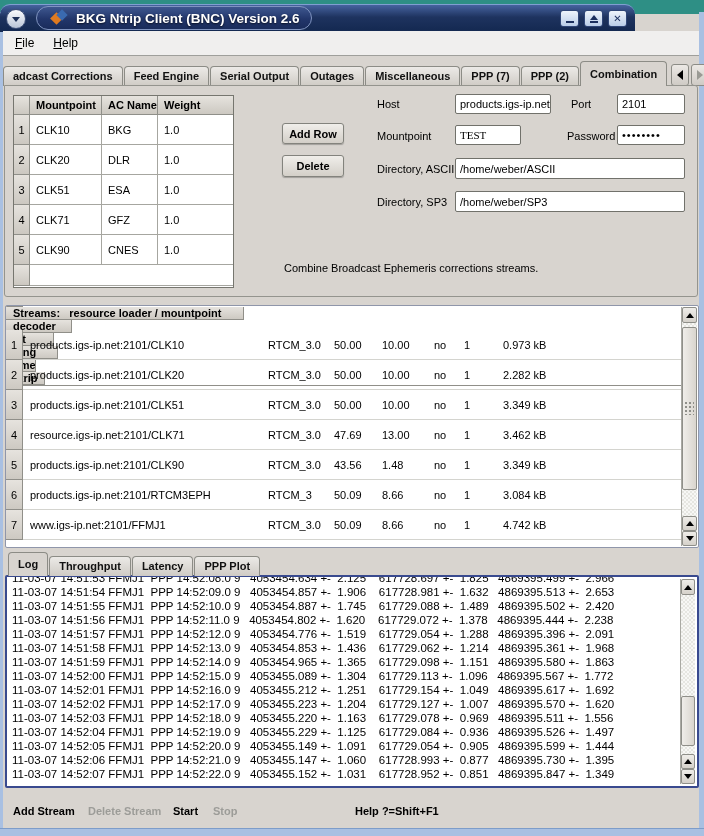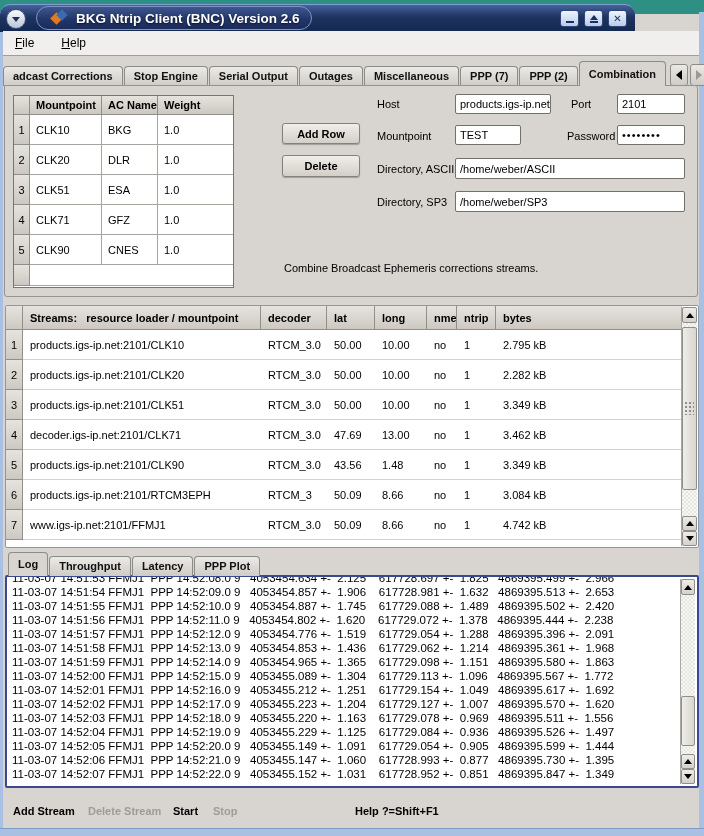--- a/index.html
+++ b/index.html
@@ -29,21 +29,21 @@
   .title-text{color:#fff;font-size:13.5px;font-weight:bold;text-shadow:0 1px 2px rgba(0,0,0,.7);white-space:nowrap;}
   .winbtns{position:absolute;right:8px;top:5px;display:flex;gap:5px;}
   .wbtn{width:17px;height:15px;border:1px solid #2f4677;border-radius:3px;
     background:linear-gradient(#eef4fb,#b9cde8);display:flex;align-items:center;justify-content:center;flex-direction:column;}
   .g-min{width:8px;height:2px;background:#1b2f5e;margin-top:7px;}
   .g-eject-tri{width:0;height:0;border-left:4px solid transparent;border-right:4px solid transparent;border-bottom:5px solid #1b2f5e;}
   .g-eject-bar{width:8px;height:2px;background:#1b2f5e;margin-top:1px;}
   .g-close{font-family:"DejaVu Sans",sans-serif;font-size:10px;font-weight:bold;color:#1b2f5e;line-height:13px;}
   
   .menubar{position:absolute;left:3px;top:31px;width:696px;height:25px;background:#f0efee;
-    border-bottom:1px solid #9f9f9b;display:flex;align-items:center;padding-left:12px;box-sizing:border-box;gap:8px;}
+    border-bottom:1px solid #9f9f9b;display:flex;align-items:center;padding-left:12px;box-sizing:border-box;}
   .menu-item{font-size:12px;margin-right:19px;}
   .menu-item u{text-decoration:underline;}
   
   .tabbar{position:absolute;left:3px;top:61px;width:696px;height:25px;display:flex;align-items:flex-end;}
   .tab{height:19px;line-height:19px;padding:0 9px;margin-right:1px;
     background:linear-gradient(#eceae7,#cfcbc5);border:1px solid #8c8c86;border-bottom:none;
     border-radius:4px 4px 0 0;font-size:11px;font-weight:bold;white-space:nowrap;color:#111;}
   .tab.selected{height:24px;line-height:24px;background:#d8d4cf;position:relative;z-index:3;}
   .tab-arrows{display:flex;gap:2px;margin-left:3px;}
   .tarr{width:16px;height:20px;background:linear-gradient(#ece9e5,#cfcbc5);border:1px solid #8c8c86;
@@ -63,32 +63,32 @@
     font-size:11px;font-weight:bold;display:flex;align-items:center;padding-left:6px;box-sizing:border-box;white-space:nowrap;overflow:hidden;}
   .ac-ncell{width:16px;background:linear-gradient(#e6e3de,#ccc8c1);border-right:1px solid #8f8f89;border-bottom:1px solid #8f8f89;
     font-size:11px;display:flex;align-items:center;justify-content:center;box-sizing:border-box;flex:none;}
   .ac-cell{border-right:1px solid #a6a6a0;border-bottom:1px solid #a6a6a0;font-size:11px;
     display:flex;align-items:center;padding-left:6px;box-sizing:border-box;background:#fff;white-space:nowrap;overflow:hidden;}
   .acw0{width:16px;padding:0;flex:none;}
   .acw1{width:72px;flex:none;}
   .acw2{width:56px;flex:none;}
   .acw3{flex:1;border-right:none;}
   
-  .btn{position:absolute;width:78px;height:21px;background:linear-gradient(#f0eeea,#d3cfc8);
+  .btn{position:absolute;width:62px;height:21px;background:linear-gradient(#f0eeea,#d3cfc8);
     border:1px solid #83837d;border-radius:3px;font-size:11px;font-weight:bold;
     display:flex;align-items:center;justify-content:center;box-shadow:0 1px 1px rgba(0,0,0,.25);box-sizing:border-box;}
   
   .flabel{position:absolute;font-size:11px;white-space:nowrap;}
   .finput{position:absolute;height:20px;background:#fff;border:1px solid #71716b;border-radius:2px;
     font-size:11px;display:flex;align-items:center;padding-left:4px;box-sizing:border-box;white-space:nowrap;overflow:hidden;}
   .caption{position:absolute;left:279px;top:176px;font-size:11px;white-space:nowrap;}
   
   .streams{position:absolute;left:5px;top:305px;width:694px;height:243px;background:#fff;
     border:1px solid #8f96aa;border-radius:2px;box-sizing:border-box;overflow:hidden;}
-  .st-header{display:flex;height:24px;margin-right:16px;}
+  .st-header{display:flex;height:24px;margin-right:16px;flex-direction:column;}
   .st-hcell{background:linear-gradient(#e6e3de,#cdc9c2);border-right:1px solid #908f89;border-bottom:1px solid #908f89;
     font-size:11px;font-weight:bold;display:flex;align-items:center;padding-left:7px;box-sizing:border-box;
     white-space:pre;overflow:hidden;}
   .st-row{display:flex;height:30px;margin-right:16px;}
   .st-ncell{width:17px;flex:none;background:linear-gradient(#e6e3de,#cdc9c2);border-right:1px solid #908f89;
     border-bottom:1px solid #908f89;font-size:11px;display:flex;align-items:center;justify-content:center;box-sizing:border-box;}
   .st-cell{font-size:11px;display:flex;align-items:center;padding-left:7px;box-sizing:border-box;
     border-bottom:1px solid #d4d4cf;white-space:nowrap;overflow:hidden;}
   .cw-n{width:17px;padding:0;flex:none;}
   .cw-src{width:238px;flex:none;}
@@ -152,21 +152,21 @@
 </div>
 
 <div class="menubar" id="menubar">
     <div class="menu-item"><u>F</u>ile</div>
     <div class="menu-item"><u>H</u>elp</div>
   </div>
 
 <div class="tabbar">
   <div id="top-tabs" style="display:flex;align-items:flex-end;">
       <div class="tab">adcast Corrections</div>
-      <div class="tab">Stop Engine</div>
+      <div class="tab">Feed Engine</div>
       <div class="tab">Serial Output</div>
       <div class="tab">Outages</div>
       <div class="tab">Miscellaneous</div>
       <div class="tab">PPP (7)</div>
       <div class="tab">PPP (2)</div>
       <div class="tab selected">Combination</div>
     </div>
   <div class="tab-arrows">
     <div class="tarr">
         <div class="tri-left"></div>
@@ -223,21 +223,21 @@
 
   <div class="btn" style="left:277px;top:37px;">Add Row</div>
   <div class="btn" style="left:277px;top:69px;height:22px;">Delete</div>
 
   <div class="flabel" style="left:372px;top:12px;">Host</div>
   <div class="finput" style="left:450px;top:8px;width:96px;">products.igs-ip.net</div>
   <div class="flabel" style="left:566px;top:12px;">Port</div>
   <div class="finput" style="left:612px;top:8px;width:68px;">2101</div>
 
   <div class="flabel" style="left:372px;top:44px;">Mountpoint</div>
-  <div class="finput" style="left:450px;top:39px;width:66px;">TEST</div>
+  <div class="finput" style="left:450px;top:39px;width:66px;font-family:Liberation Serif, serif;">TEST</div>
   <div class="flabel" style="left:562px;top:44px;">Password</div>
   <div class="finput" style="left:612px;top:39px;width:68px;letter-spacing:1px;">••••••••</div>
 
   <div class="flabel" style="left:372px;top:77px;">Directory, ASCII</div>
   <div class="finput" style="left:450px;top:72px;width:230px;height:21px;">/home/weber/ASCII</div>
   <div class="flabel" style="left:372px;top:110px;">Directory, SP3</div>
   <div class="finput" style="left:450px;top:105px;width:230px;height:21px;">/home/weber/SP3</div>
 
   <div class="caption">Combine Broadcast Ephemeris corrections streams.</div>
 </div>
@@ -255,21 +255,21 @@
       <div class="st-hcell cw-bytes">bytes</div>
     </div>
     <div class="st-row">
       <div class="st-ncell">1</div>
       <div class="st-cell cw-src">products.igs-ip.net:2101/CLK10</div>
       <div class="st-cell cw-dec">RTCM_3.0</div>
       <div class="st-cell cw-lat">50.00</div>
       <div class="st-cell cw-long">10.00</div>
       <div class="st-cell cw-nmea">no</div>
       <div class="st-cell cw-ntrip">1</div>
-      <div class="st-cell cw-bytes">2.795 kB</div>
+      <div class="st-cell cw-bytes">0.973 kB</div>
     </div>
     <div class="st-row">
       <div class="st-ncell">2</div>
       <div class="st-cell cw-src">products.igs-ip.net:2101/CLK20</div>
       <div class="st-cell cw-dec">RTCM_3.0</div>
       <div class="st-cell cw-lat">50.00</div>
       <div class="st-cell cw-long">10.00</div>
       <div class="st-cell cw-nmea">no</div>
       <div class="st-cell cw-ntrip">1</div>
       <div class="st-cell cw-bytes">2.282 kB</div>
@@ -279,21 +279,21 @@
       <div class="st-cell cw-src">products.igs-ip.net:2101/CLK51</div>
       <div class="st-cell cw-dec">RTCM_3.0</div>
       <div class="st-cell cw-lat">50.00</div>
       <div class="st-cell cw-long">10.00</div>
       <div class="st-cell cw-nmea">no</div>
       <div class="st-cell cw-ntrip">1</div>
       <div class="st-cell cw-bytes">3.349 kB</div>
     </div>
     <div class="st-row">
       <div class="st-ncell">4</div>
-      <div class="st-cell cw-src">decoder.igs-ip.net:2101/CLK71</div>
+      <div class="st-cell cw-src">resource.igs-ip.net:2101/CLK71</div>
       <div class="st-cell cw-dec">RTCM_3.0</div>
       <div class="st-cell cw-lat">47.69</div>
       <div class="st-cell cw-long">13.00</div>
       <div class="st-cell cw-nmea">no</div>
       <div class="st-cell cw-ntrip">1</div>
       <div class="st-cell cw-bytes">3.462 kB</div>
     </div>
     <div class="st-row">
       <div class="st-ncell">5</div>
       <div class="st-cell cw-src">products.igs-ip.net:2101/CLK90</div>

